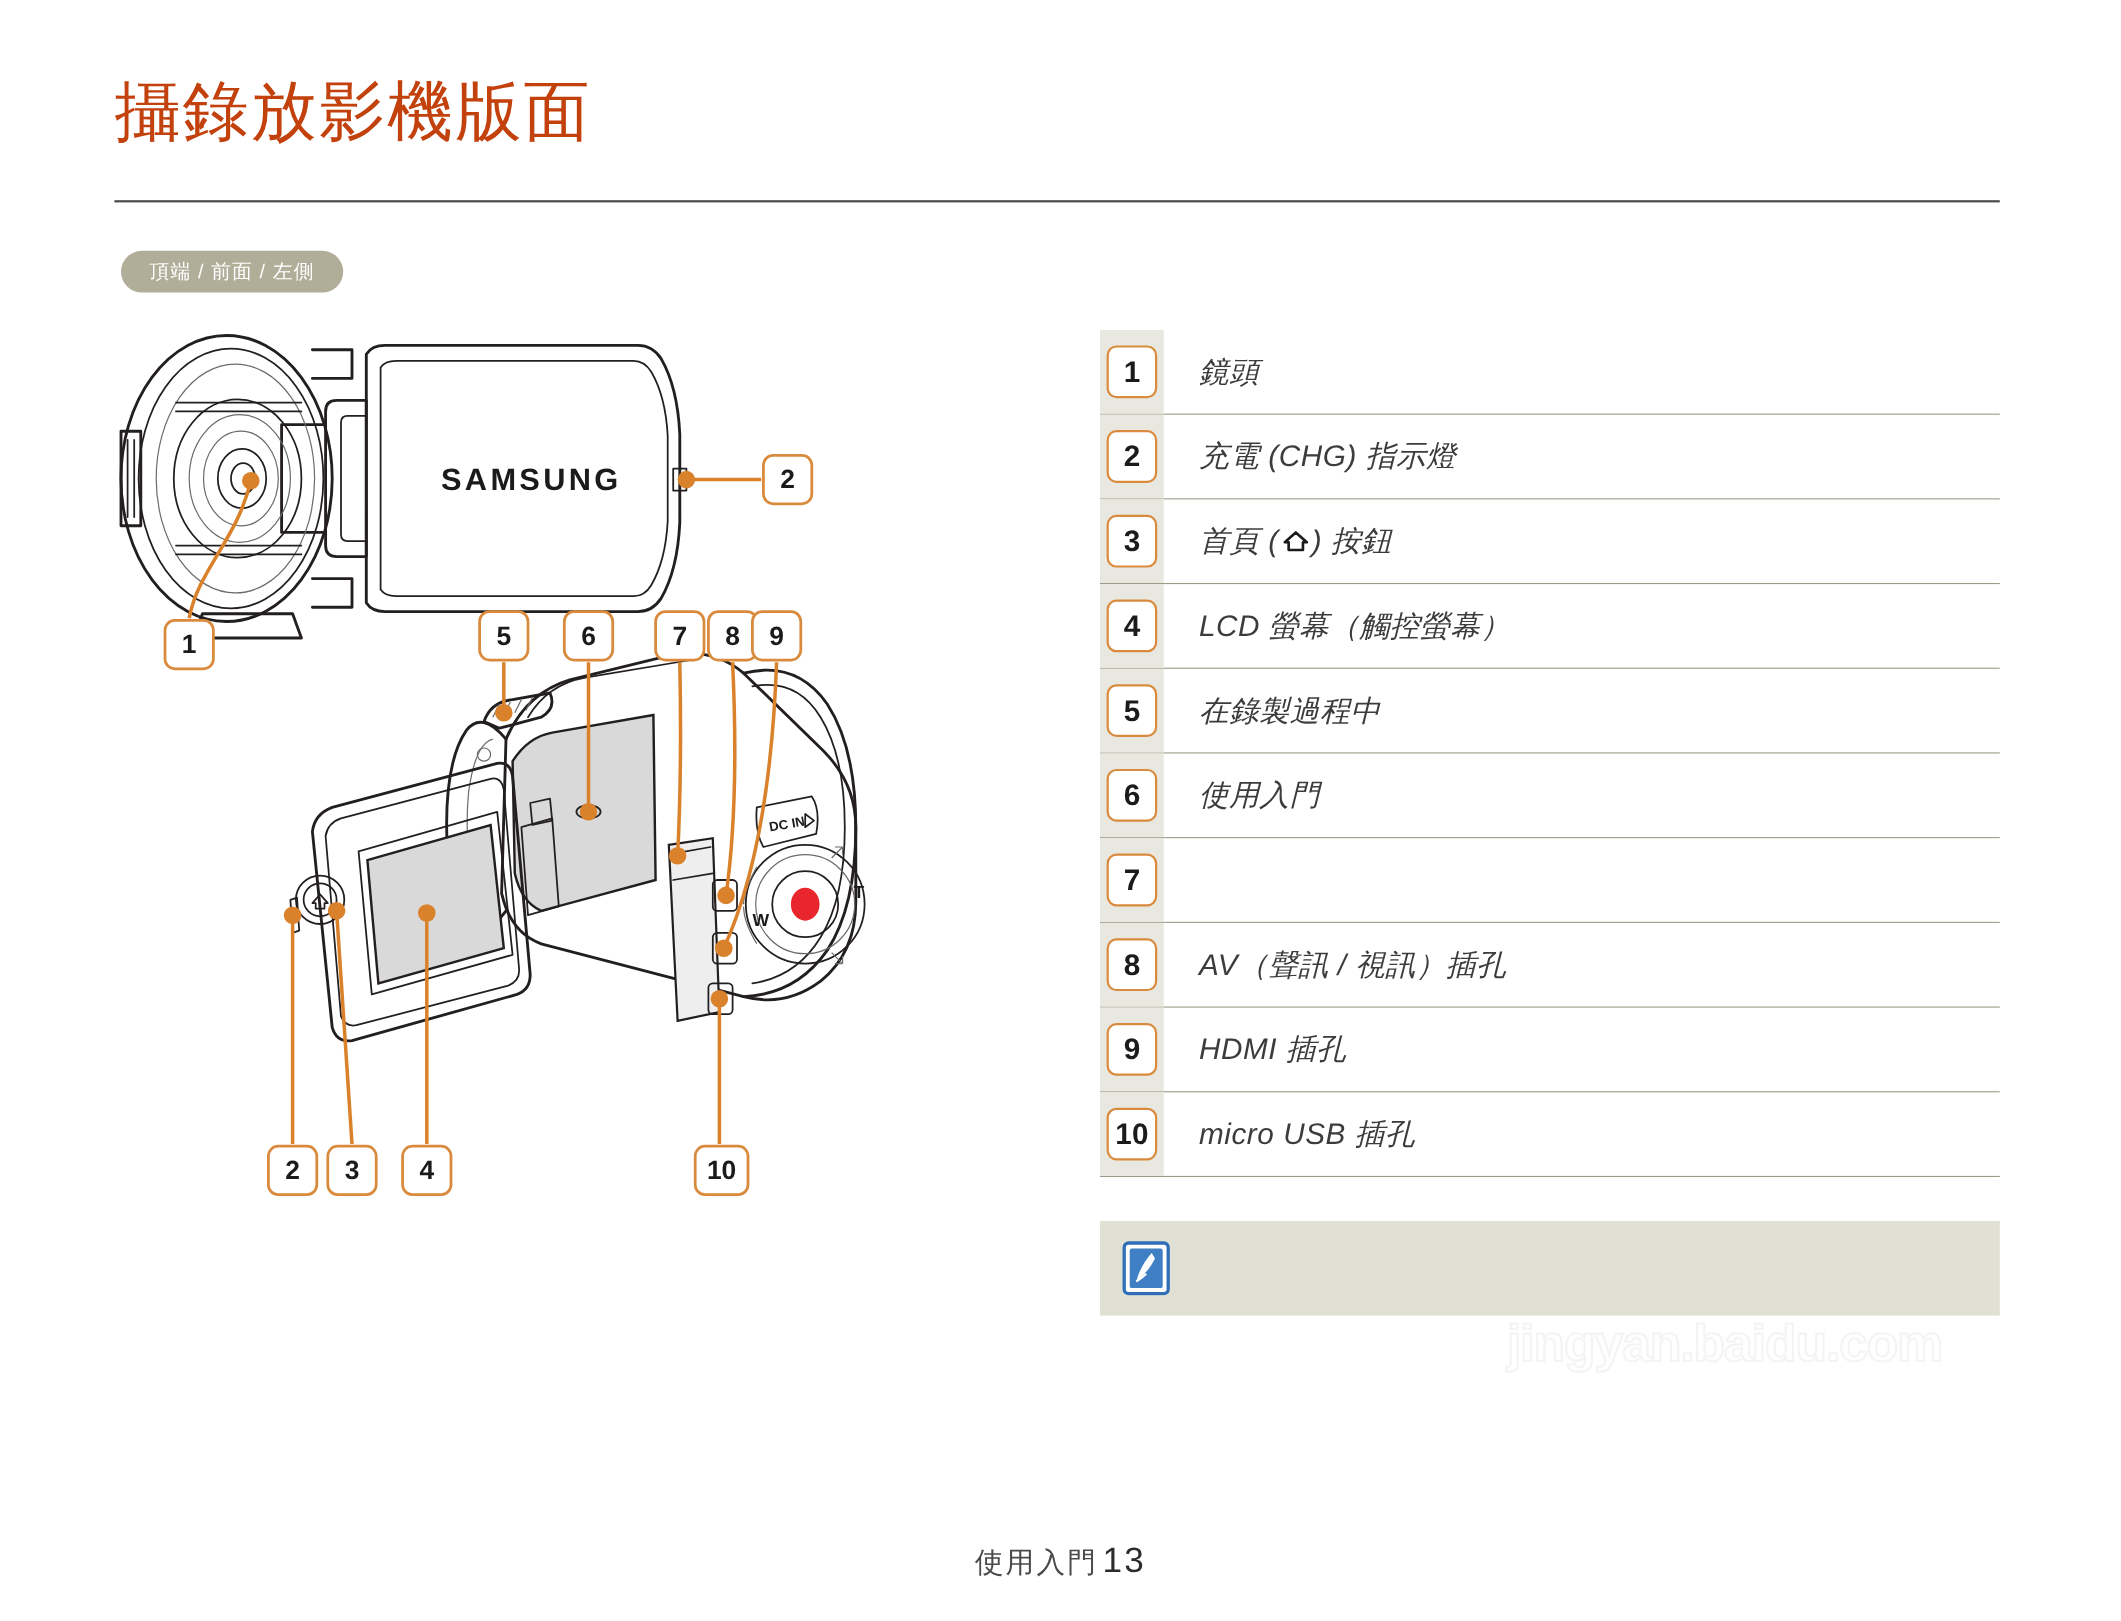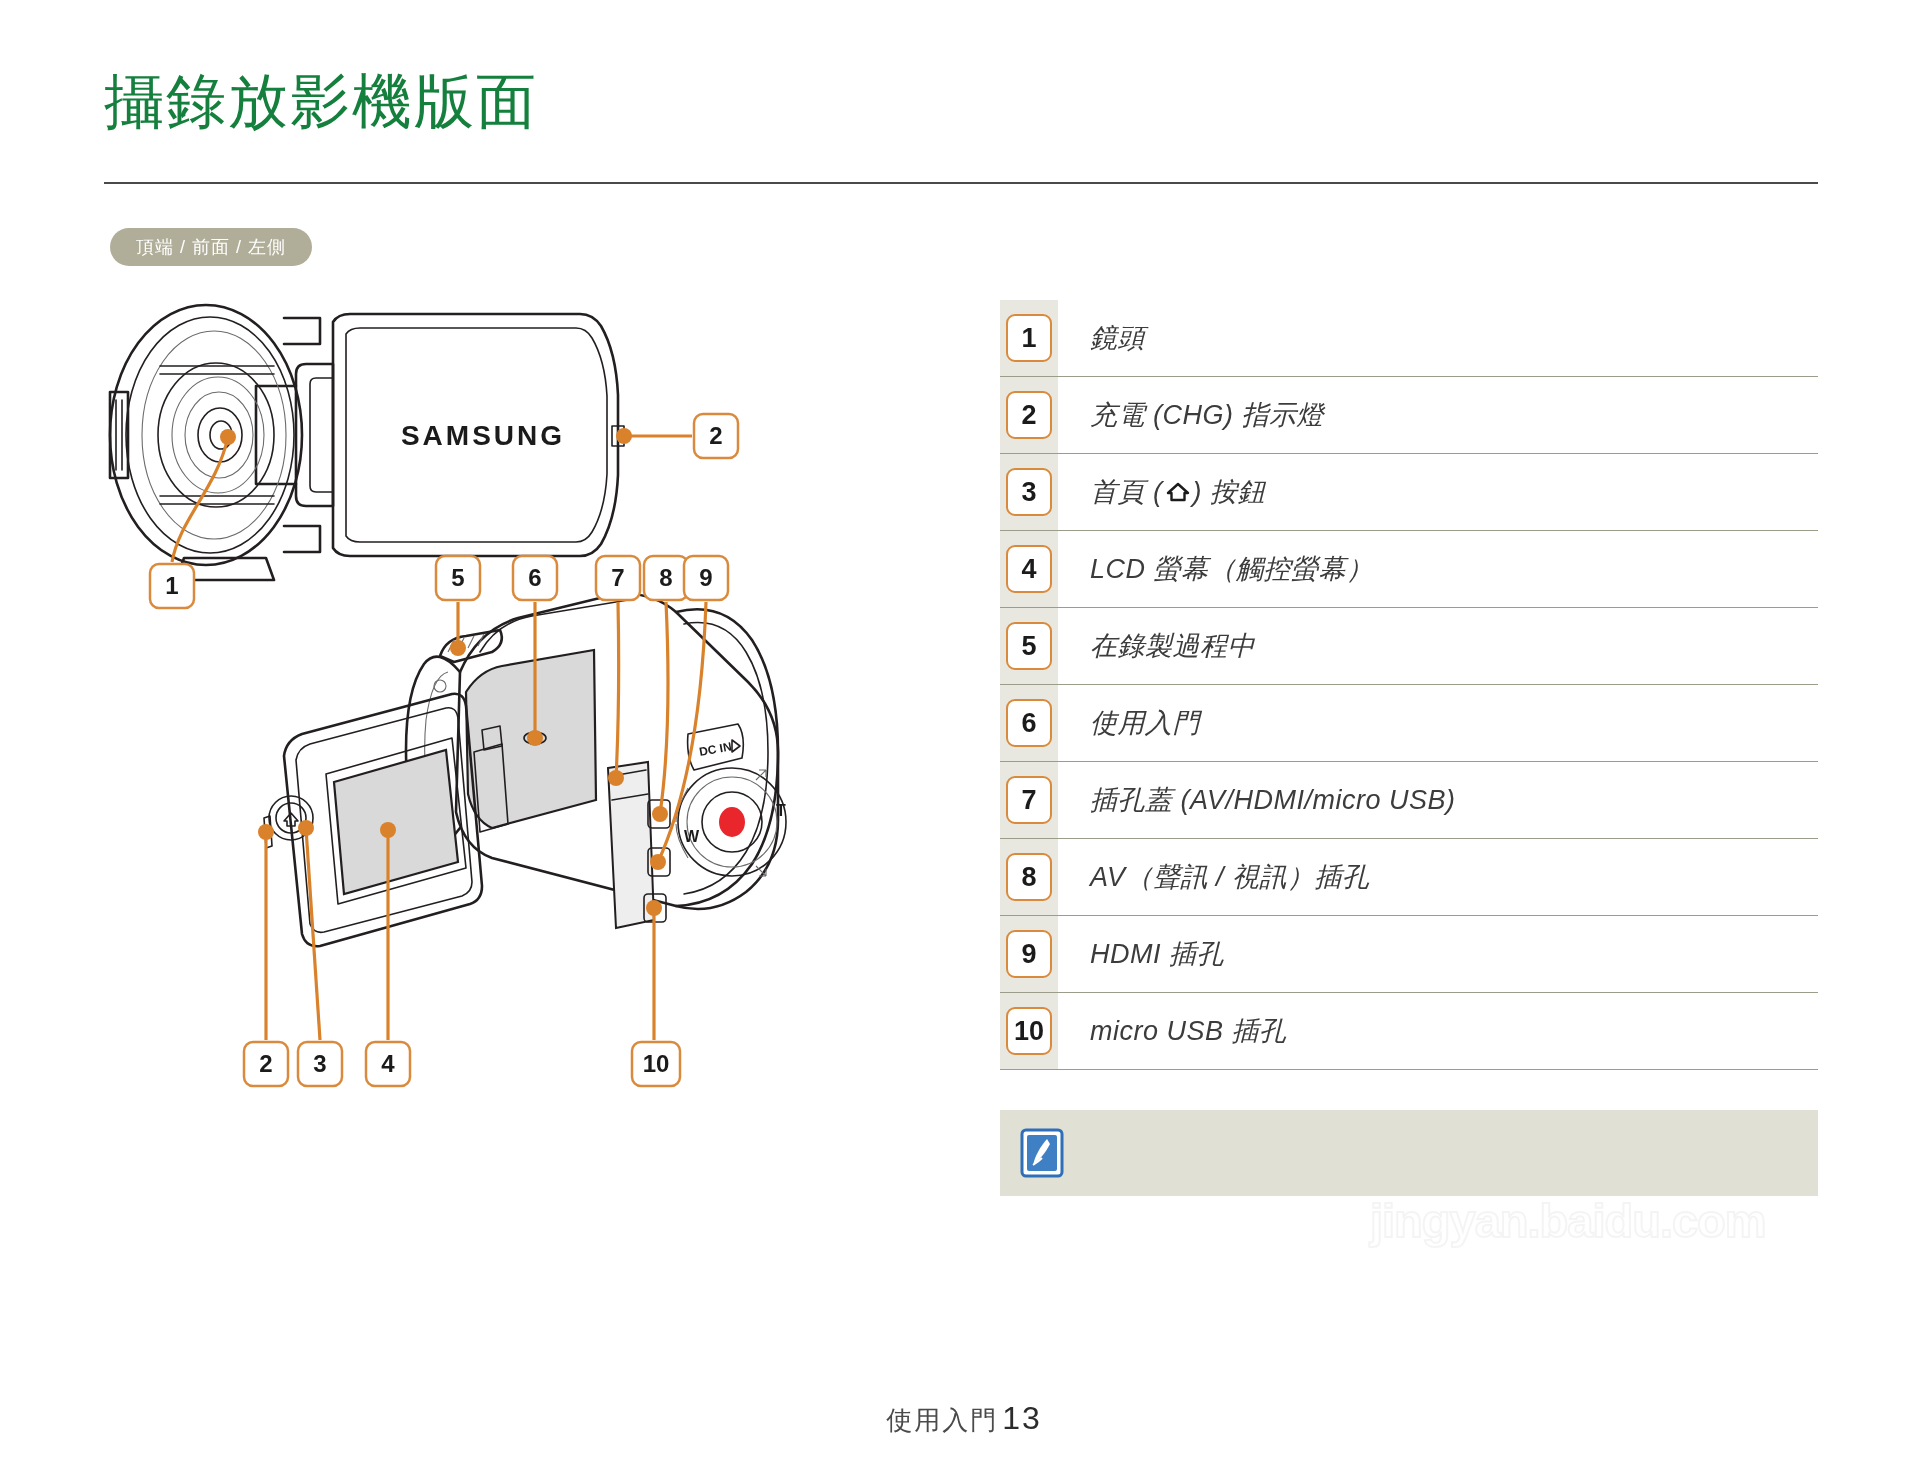--- a/index.html
+++ b/index.html
@@ -17,21 +17,21 @@
   }
 
   
   #page-title {
     position: absolute;
     left: 104px;
     top: 62px;
     font-size: 60px;
     font-weight: 400;
     letter-spacing: 2px;
-    color: #15803d;
+    color: #c2410c;
     white-space: nowrap;
   }
   #title-rule {
     position: absolute;
     left: 104px;
     top: 182px;
     width: 1714px;
     height: 2px;
     background: #4a4a4a;
   }
@@ -449,21 +449,20 @@
     <div class="legend-numcell">
       <div class="legend-num">6</div>
     </div>
     <div class="legend-label">使用入門</div>
   </div>
 
   <div class="legend-row">
     <div class="legend-numcell">
       <div class="legend-num">7</div>
     </div>
-    <div class="legend-label">插孔蓋 (AV/HDMI/micro USB)</div>
   </div>
 
   <div class="legend-row">
     <div class="legend-numcell">
       <div class="legend-num">8</div>
     </div>
     <div class="legend-label">AV（聲訊 / 視訊）插孔</div>
   </div>
 
   <div class="legend-row">

